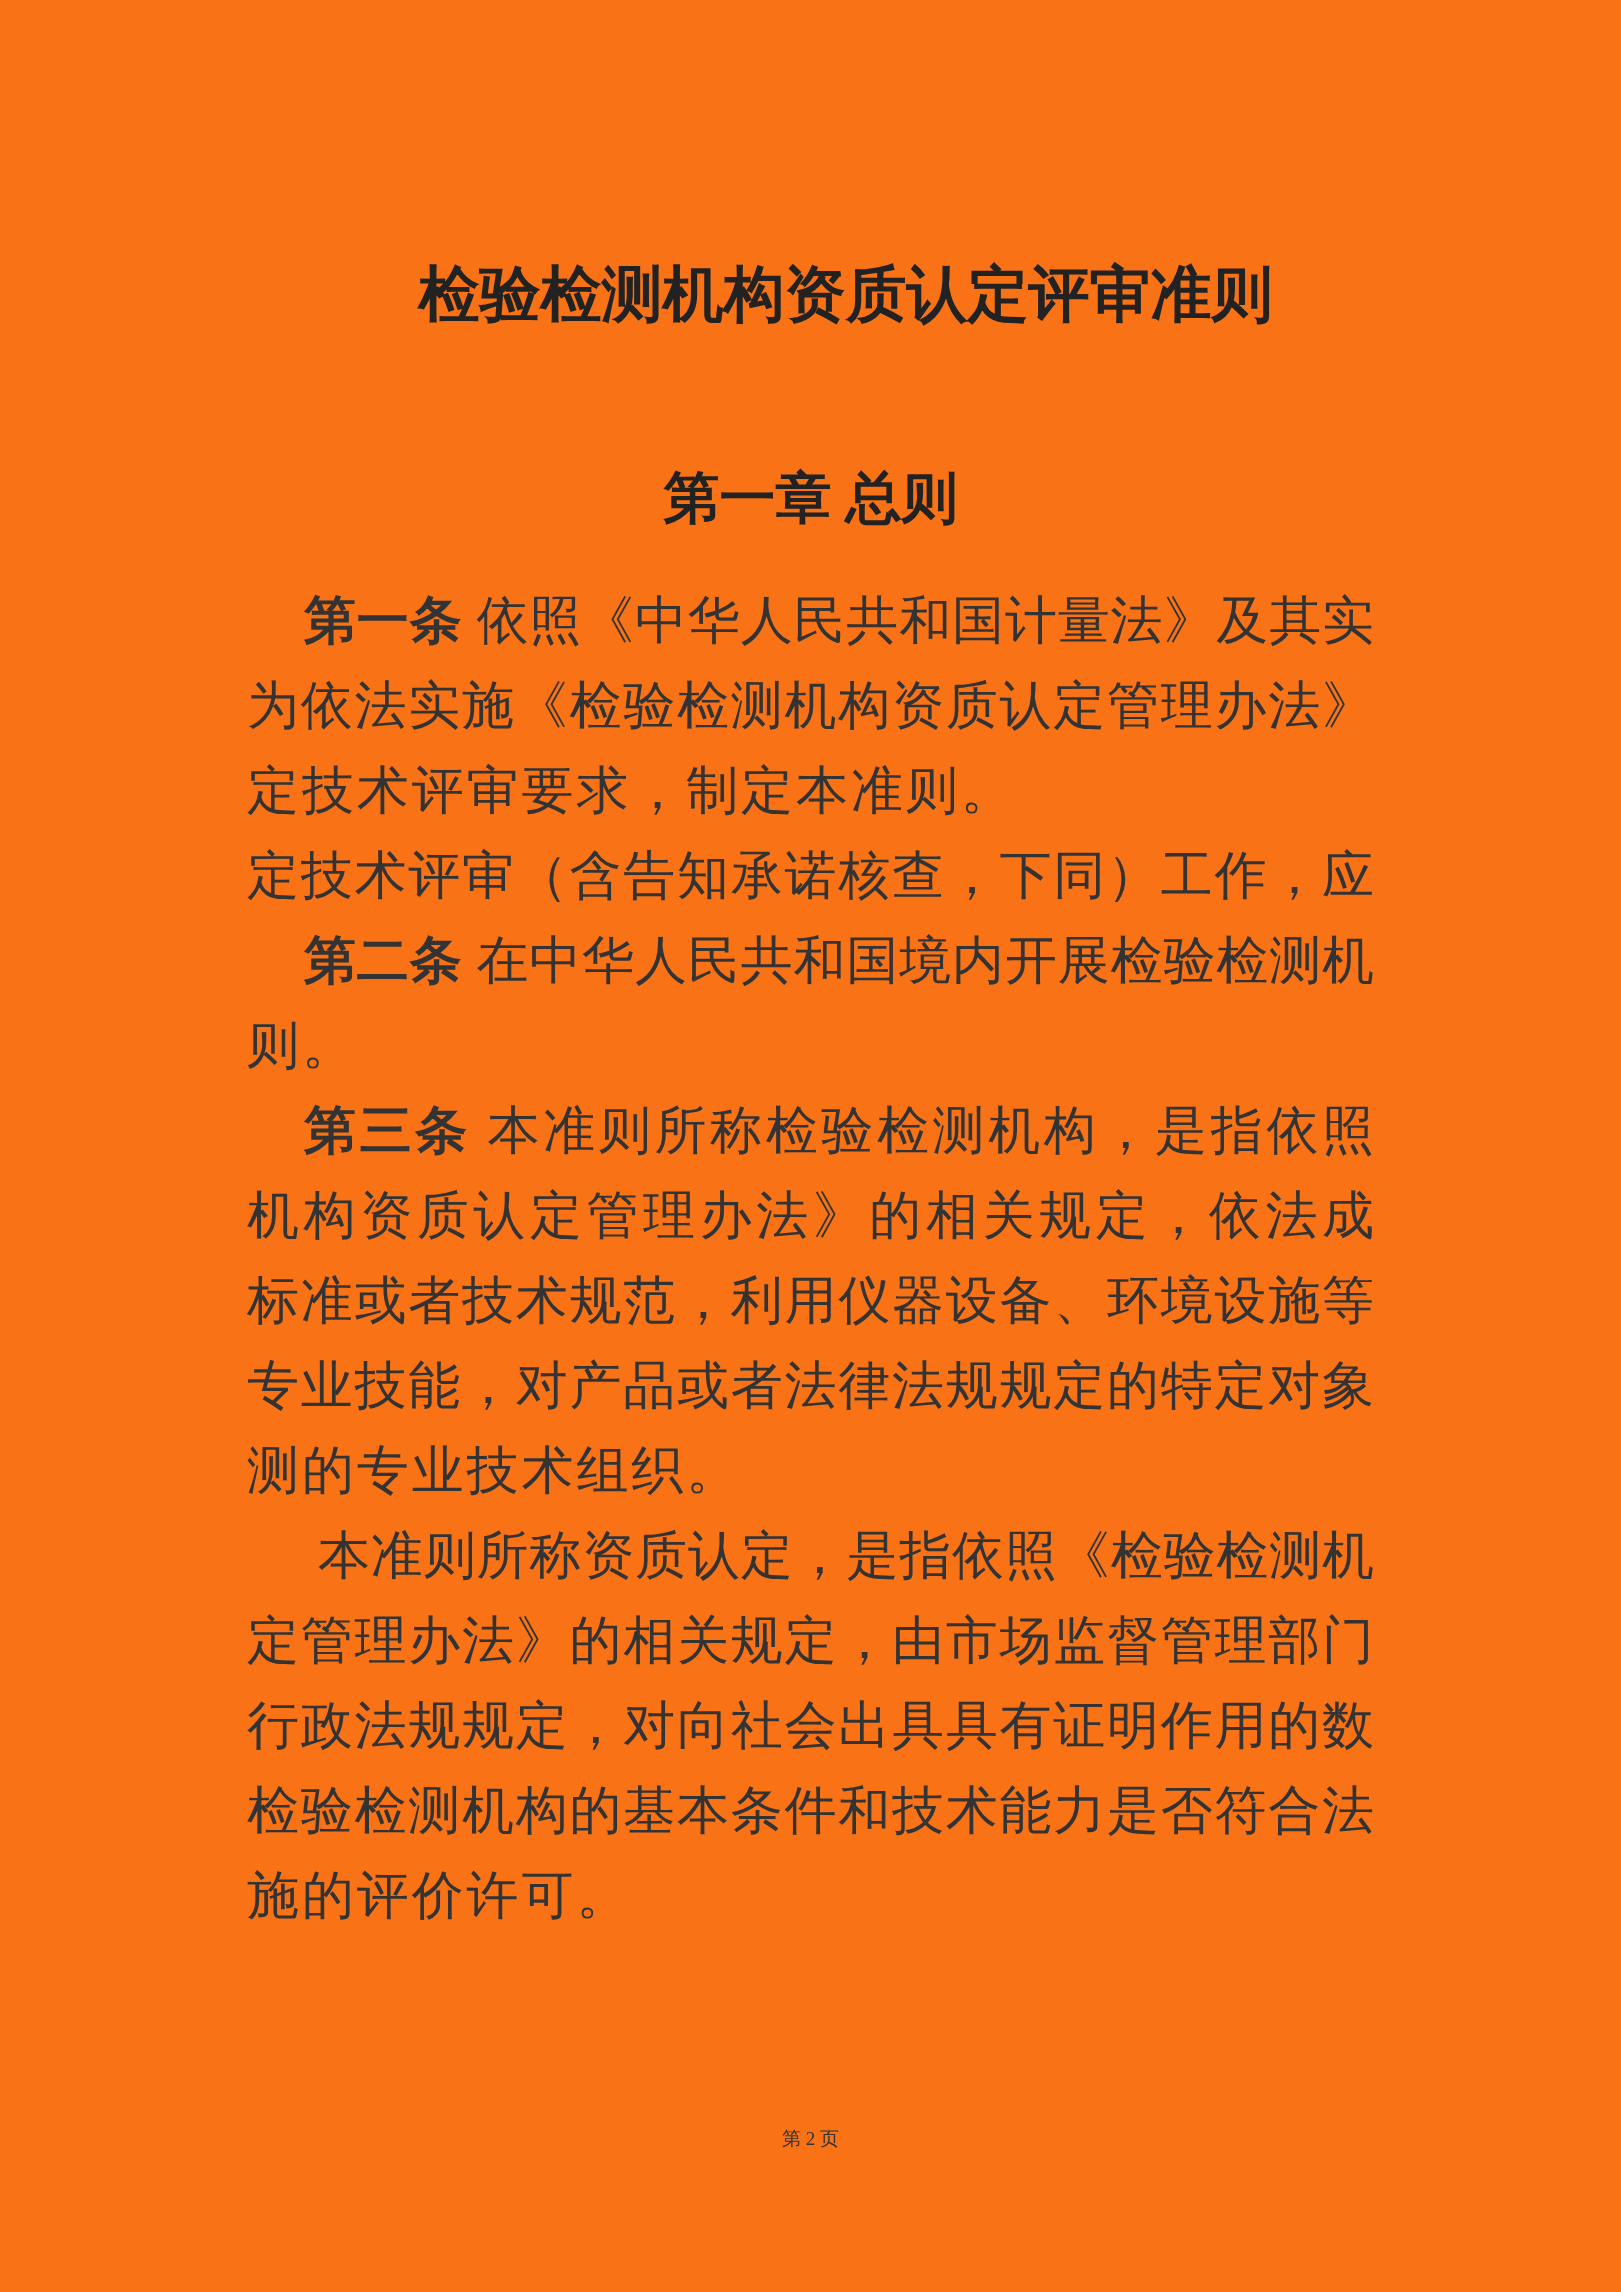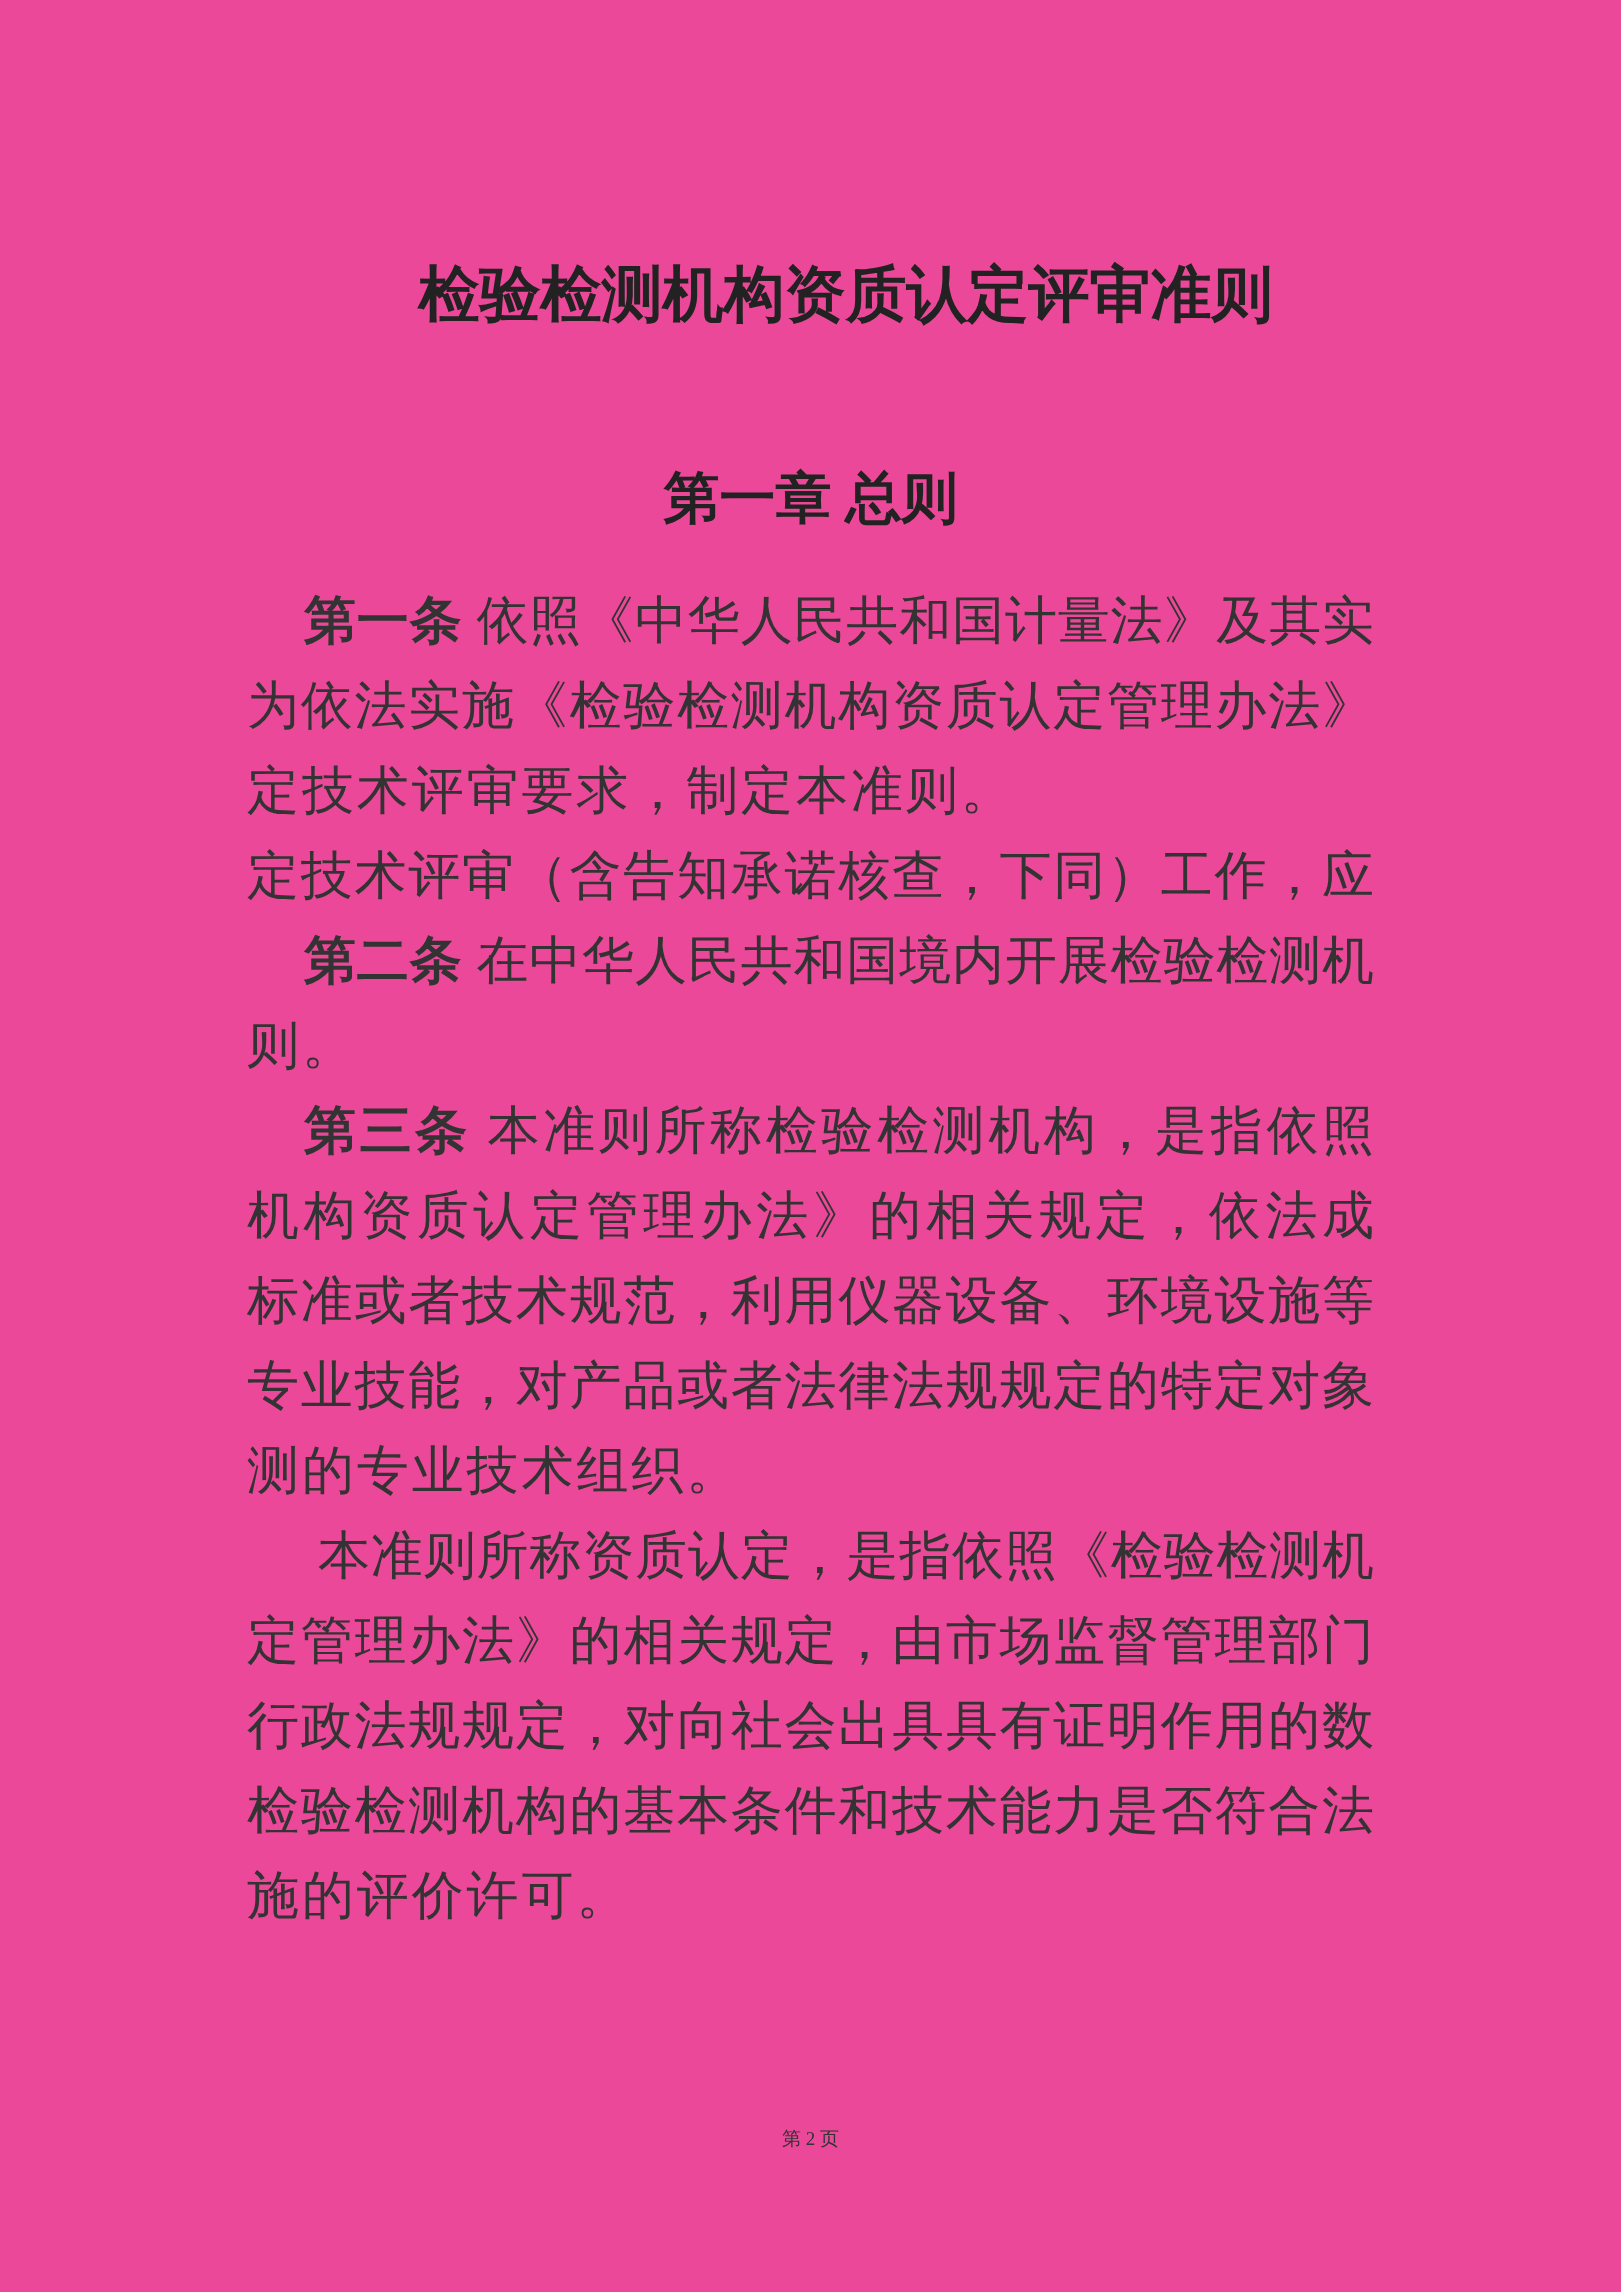--- a/index.html
+++ b/index.html
@@ -4,21 +4,21 @@
 <style>
   html, body {
     margin: 0;
     padding: 0;
     background: #ffffff;
   }
   .page {
     position: relative;
     width: 1621px;
     height: 2293px;
-    background: #ec4899;
+    background: #f97316;
     overflow: hidden;
     font-family: "Liberation Serif", "DejaVu Serif", serif;
   }
   .doc-title {
     position: absolute;
     top: 220px;
     left: 0;
     width: 100%;
     text-align: center;
     transform: translateX(35px);

